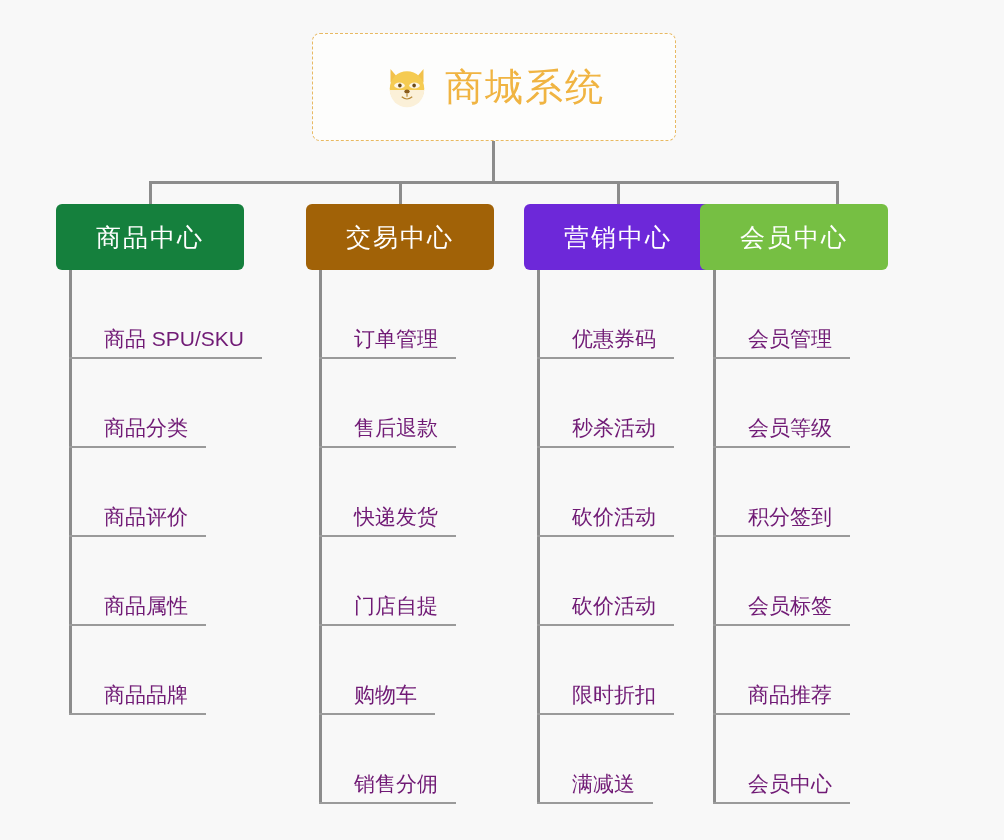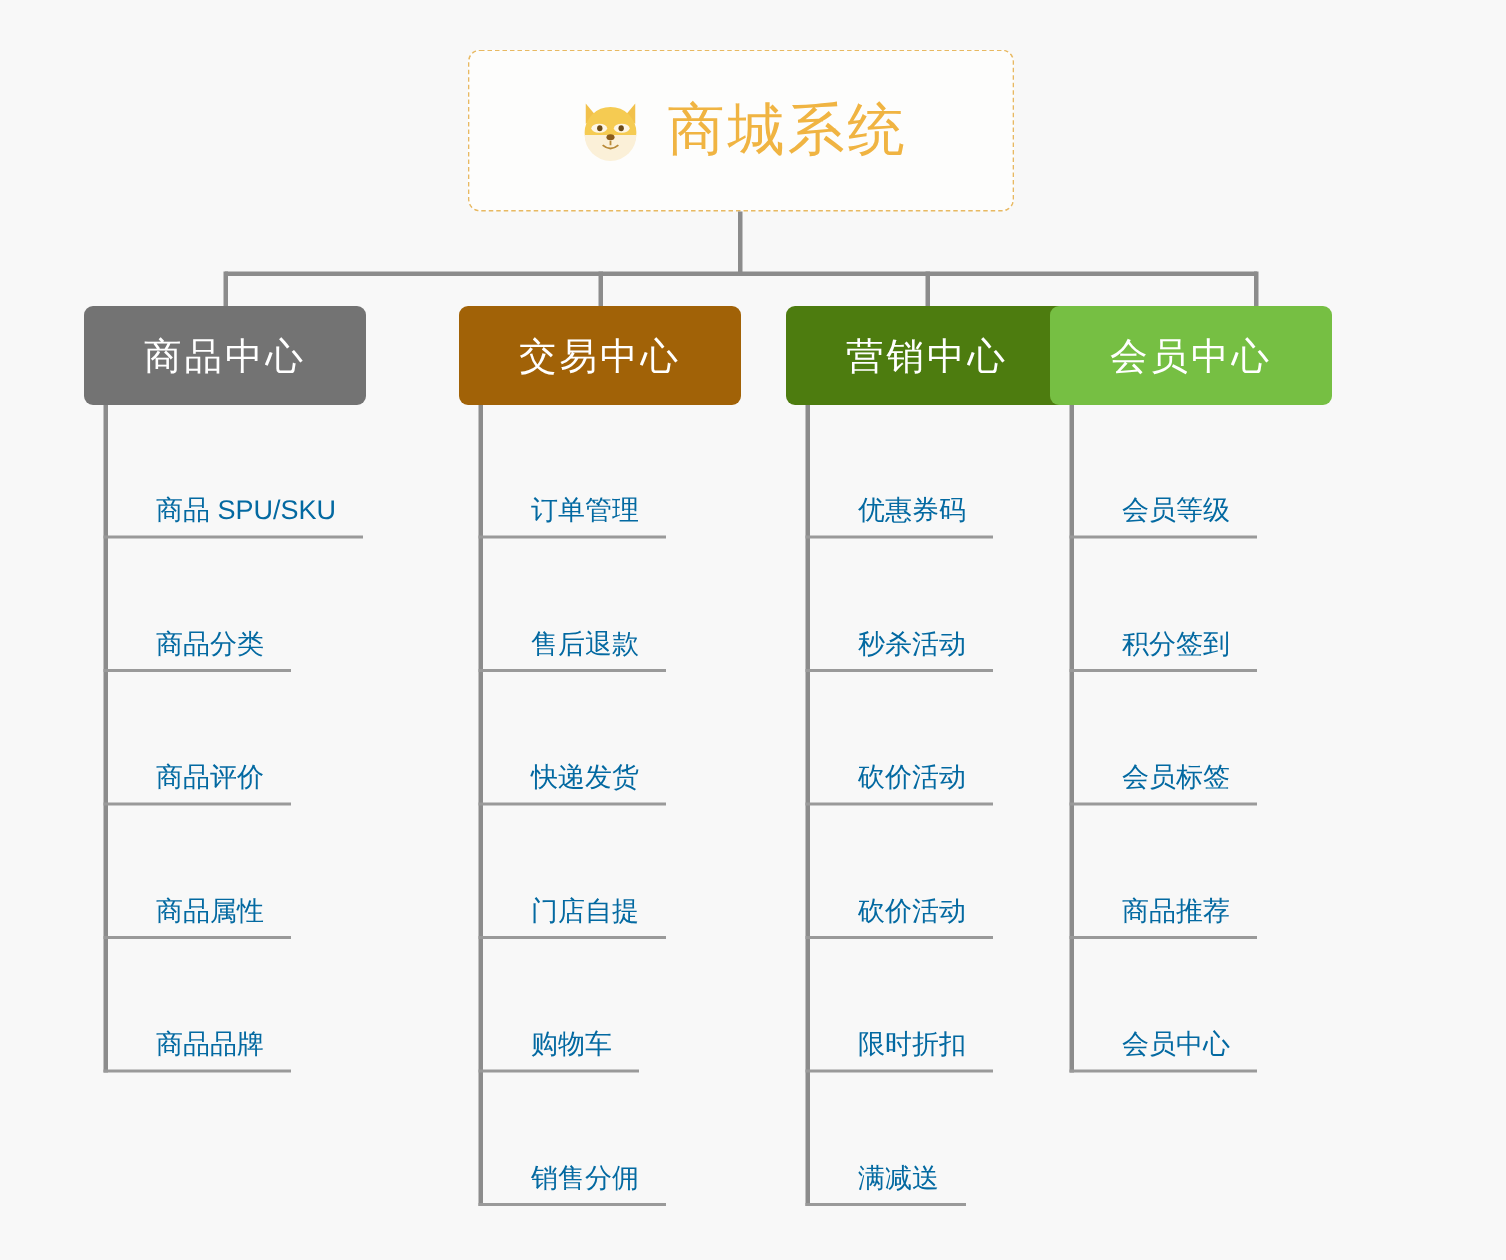--- a/index.html
+++ b/index.html
@@ -91,22 +91,22 @@
     width: 3px;
     background: #8c8c8c;
   }
   .leaf {
     position: relative;
     height: 89px;
     display: flex;
     align-items: flex-end;
   }
   .leaf-label {
-    font-size: 18px;
-    color: #0369a1;
+    font-size: 21px;
+    color: #701a75;
     white-space: nowrap;
     padding: 0 18px 6px 35px;
     border-bottom: 2px solid #9a9a9a;
     line-height: 1.15;
     display: inline-block;
   }
 </style>
 </head>
 <body style="background-color: rgb(248, 248, 248);">
 
@@ -134,21 +134,21 @@
   <div class="conn conn-v" style="left:492px; top:141px; height:43px;"></div>
 
   <div class="conn conn-h" style="left:150px; top:181px; width:688px;"></div>
 
   <div class="conn conn-v" style="left:149px; top:181px; height:25px;"></div>
   <div class="conn conn-v" style="left:399px; top:181px; height:25px;"></div>
   <div class="conn conn-v" style="left:617px; top:181px; height:25px;"></div>
   <div class="conn conn-v" style="left:836px; top:181px; height:25px;"></div>
 
   <div class="column" style="left:56px;">
-    <div class="cat-box" style="background-color: #737373;">商品中心</div>
+    <div class="cat-box" style="background-color: #15803d;">商品中心</div>
     <div class="leaves">
       <div class="spine"></div>
       <div class="leaf">
         <span class="leaf-label">商品 SPU/SKU</span>
       </div>
       <div class="leaf">
         <span class="leaf-label">商品分类</span>
       </div>
       <div class="leaf">
         <span class="leaf-label">商品评价</span>
@@ -181,21 +181,21 @@
       <div class="leaf">
         <span class="leaf-label">购物车</span>
       </div>
       <div class="leaf">
         <span class="leaf-label">销售分佣</span>
       </div>
     </div>
   </div>
 
   <div class="column" style="left:524px;">
-    <div class="cat-box" style="background-color: #4d7c0f;">营销中心</div>
+    <div class="cat-box" style="background-color: #6d28d9;">营销中心</div>
     <div class="leaves">
       <div class="spine"></div>
       <div class="leaf">
         <span class="leaf-label">优惠券码</span>
       </div>
       <div class="leaf">
         <span class="leaf-label">秒杀活动</span>
       </div>
       <div class="leaf">
         <span class="leaf-label">砍价活动</span>
@@ -210,20 +210,23 @@
         <span class="leaf-label">满减送</span>
       </div>
     </div>
   </div>
 
   <div class="column" style="left:700px;">
     <div class="cat-box" style="background-color: rgb(118, 191, 67);">会员中心</div>
     <div class="leaves">
       <div class="spine"></div>
       <div class="leaf">
+        <span class="leaf-label">会员管理</span>
+      </div>
+      <div class="leaf">
         <span class="leaf-label">会员等级</span>
       </div>
       <div class="leaf">
         <span class="leaf-label">积分签到</span>
       </div>
       <div class="leaf">
         <span class="leaf-label">会员标签</span>
       </div>
       <div class="leaf">
         <span class="leaf-label">商品推荐</span>

